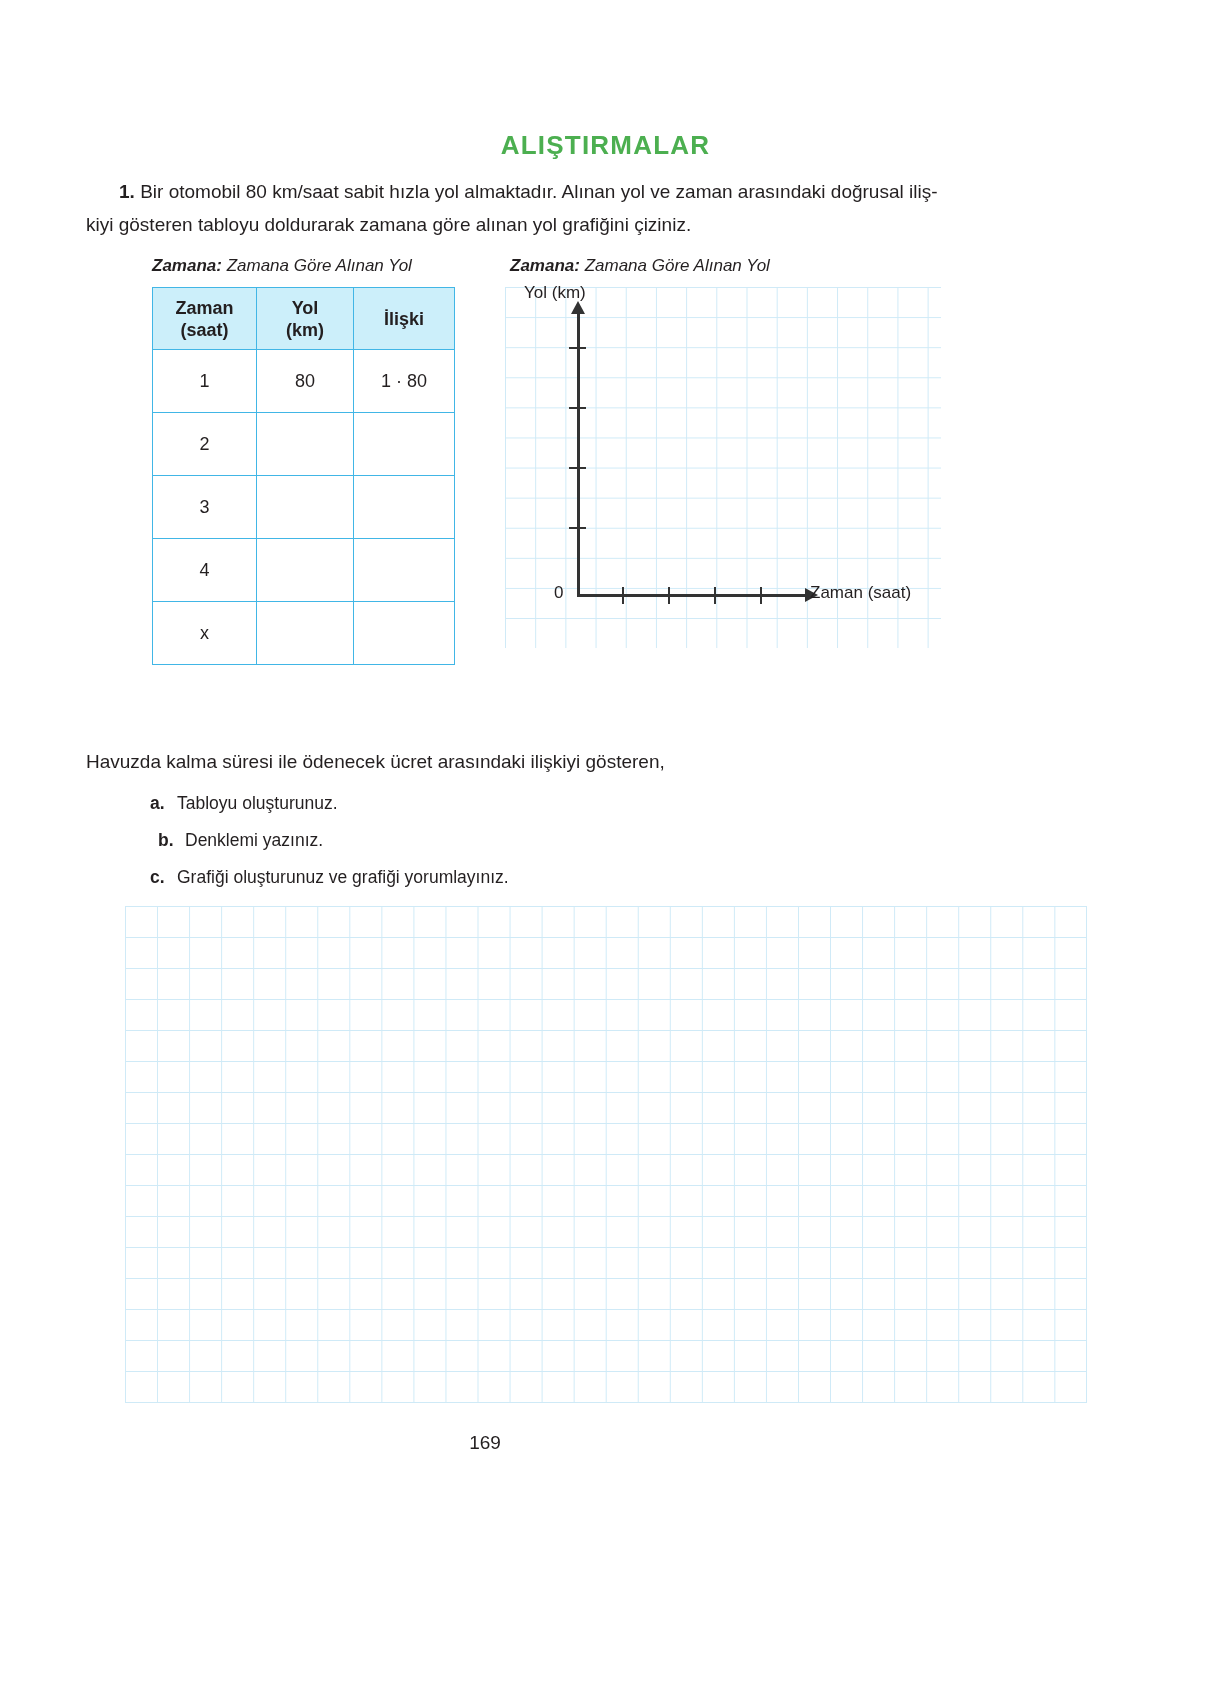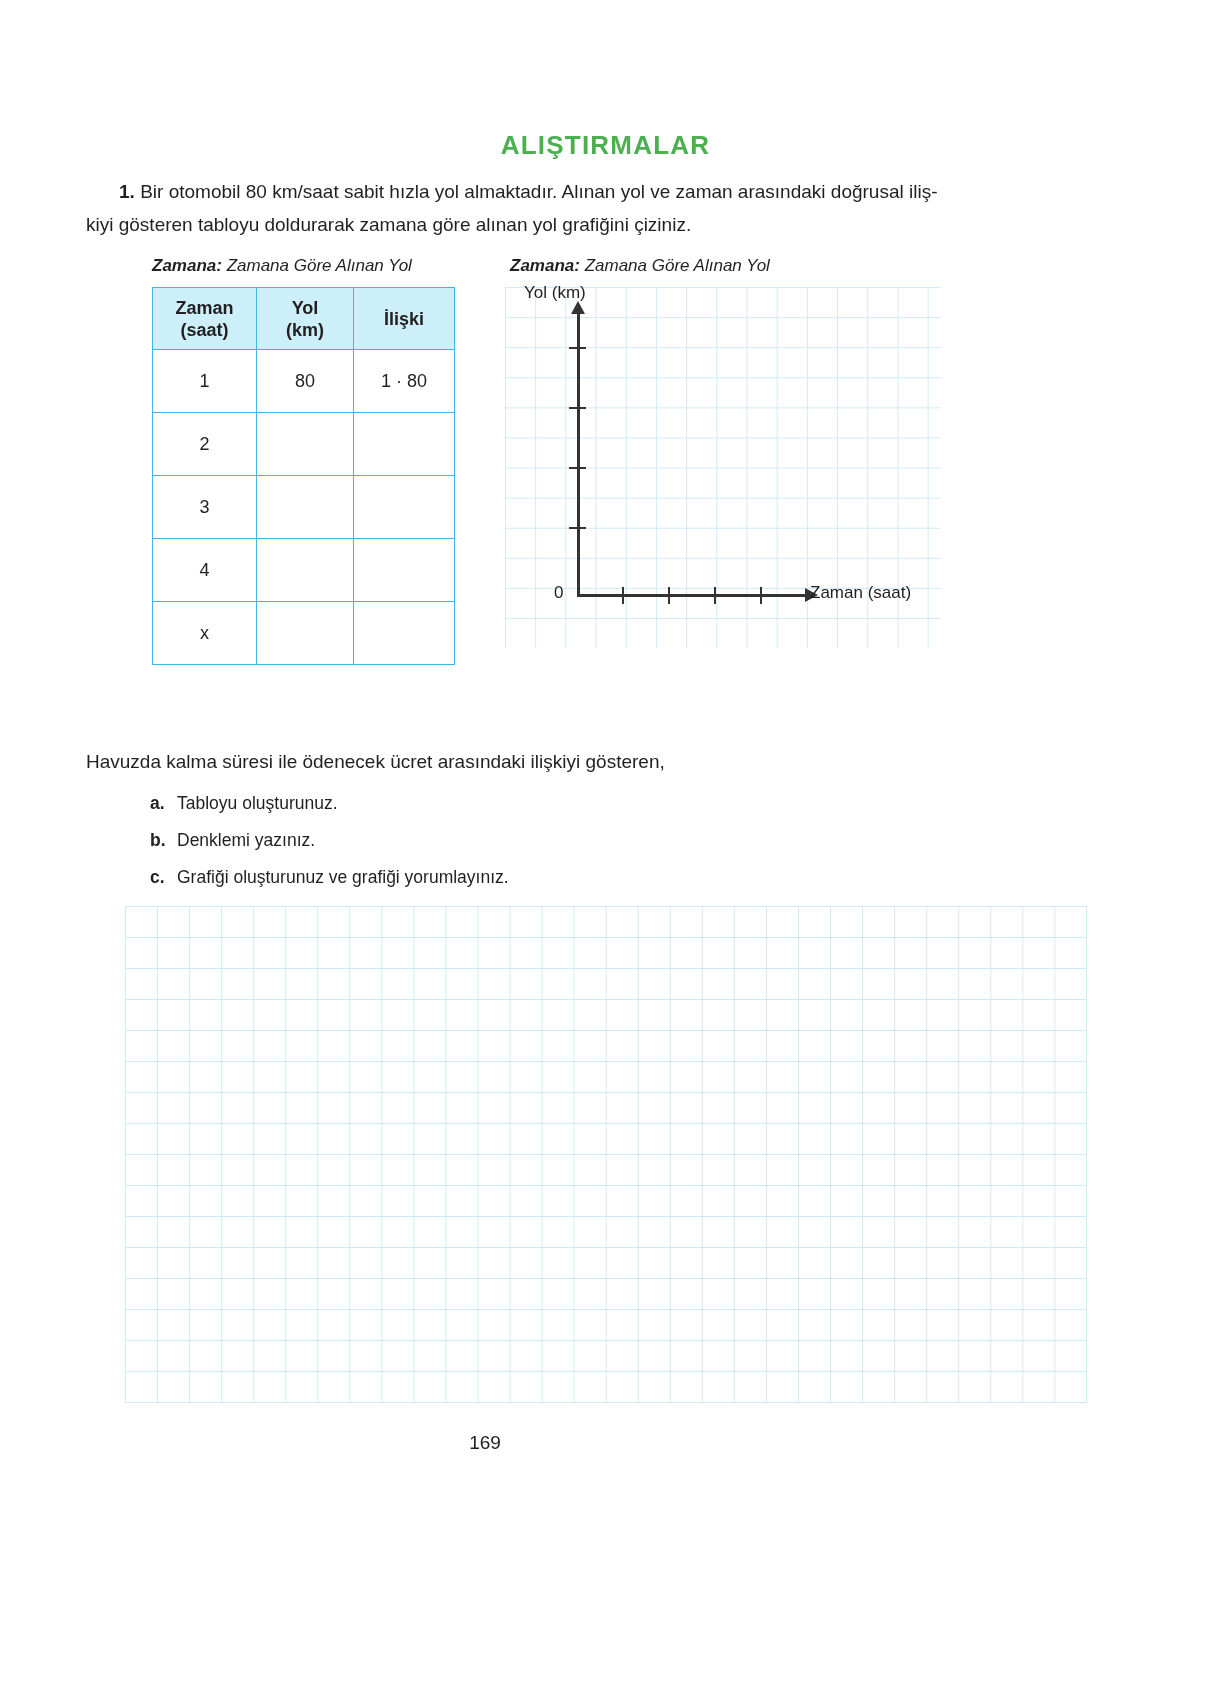--- a/index.html
+++ b/index.html
@@ -52,21 +52,21 @@
     font-size: 17.5px;
     line-height: 22px;
     white-space: nowrap;
   }
   .sub-letter {
     font-weight: bold;
     display: inline-block;
     width: 27px;
   }
   #sub-a { left: 150px; top: 792px; }
-  #sub-b { left: 150px; top: 829px; }
+  #sub-b { left: 158px; top: 829px; }
   #sub-c { left: 150px; top: 866px; }
 
   
   .caption {
     position: absolute;
     font-size: 17px;
     font-style: italic;
     white-space: nowrap;
   }
   .caption b {

